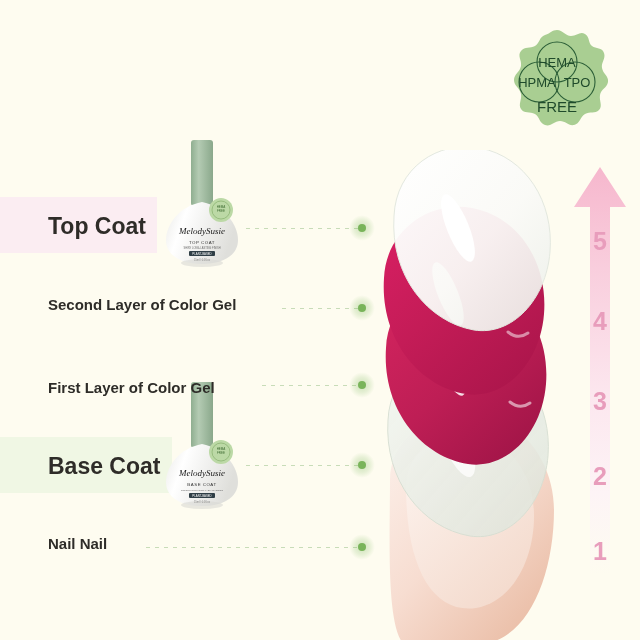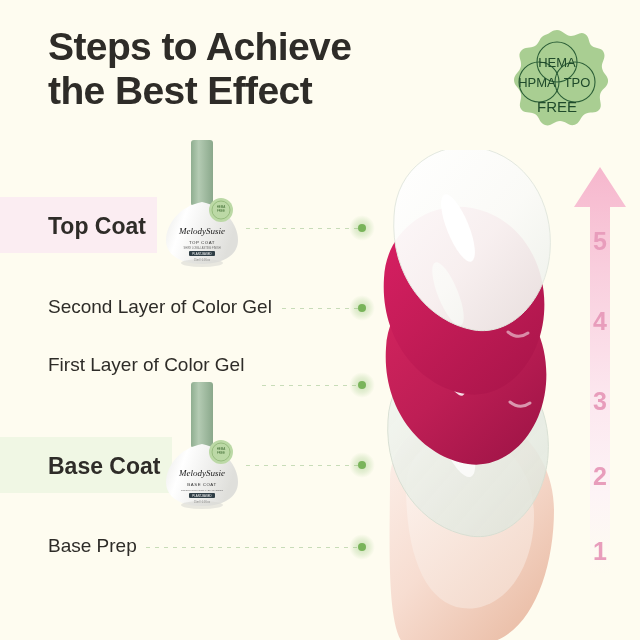--- a/index.html
+++ b/index.html
@@ -28,21 +28,21 @@
   .band{position:absolute;left:0;}
   .band-top{top:197px;width:157px;height:56px;background:#FBEDF2;}
   .band-base{top:437px;width:172px;height:56px;background:#F0F7E4;}
 
   
   .step-label{
     position:absolute;left:48px;
     color:#2E2C28;white-space:nowrap;
   }
   .step-label.strong{font-weight:bold;font-size:23px;}
-  .step-label.normal{font-weight:normal;font-size:19px;}
+  .step-label.normal{font-weight:bold;font-size:15px;}
 
   .connector{position:absolute;height:1px;}
   .connector .dash{
     position:absolute;left:0;top:0;width:100%;height:1px;
     background-image:linear-gradient(to right,#BFD6AE 0 4px,transparent 4px 9px);
     background-size:9px 1px;background-repeat:repeat-x;
     opacity:.85;
   }
   .dot-wrap{position:absolute;width:26px;height:26px;}
   .dot-halo{
@@ -68,24 +68,20 @@
   .arrow-num{
     position:absolute;width:64px;text-align:center;
     font-weight:bold;font-size:25px;color:#E89DBC;
   }
 </style>
 </head>
 <body>
 
 <div id="canvas">
 
-  <div class="title">
-    <span>Steps to Achieve</span>
-    <span class="l2">the Best Effect</span>
-  </div>
 
   <div class="badge">
     <svg viewBox="0 0 108 110" xmlns="http://www.w3.org/2000/svg">
       <g>
         <path d="M54 2
                  C60 2 62 8 68 8 C74 8 77 3 82 6 C87 9 85 15 89 18
                  C93 21 99 19 101 25 C103 31 98 34 99 40
                  C100 46 106 48 105 54 C104 60 98 61 97 67
                  C96 73 100 78 96 82 C92 86 87 83 82 86
                  C77 89 77 96 71 97 C65 98 63 93 57 93
@@ -239,39 +235,39 @@
 
   <div class="step-label normal" style="top:296px;">Second Layer of Color Gel</div>
   <div class="connector" style="left:282px;top:308px;width:80px;">
     <div class="dash"></div>
   </div>
   <div class="dot-wrap" style="left:349px;top:295px;">
     <div class="dot-halo"></div>
     <div class="dot-core"></div>
   </div>
 
-  <div class="step-label normal" style="top:354px;">First Layer of Color Gel</div>
+  <div class="step-label normal" style="top:379px;">First Layer of Color Gel</div>
   <div class="connector" style="left:262px;top:385px;width:100px;">
     <div class="dash"></div>
   </div>
   <div class="dot-wrap" style="left:349px;top:372px;">
     <div class="dot-halo"></div>
     <div class="dot-core"></div>
   </div>
 
   <div class="step-label strong" style="top:453px;">Base Coat</div>
   <div class="connector" style="left:246px;top:465px;width:116px;">
     <div class="dash"></div>
   </div>
   <div class="dot-wrap" style="left:349px;top:452px;">
     <div class="dot-halo"></div>
     <div class="dot-core"></div>
   </div>
 
-  <div class="step-label normal" style="top:535px;">Base Prep</div>
+  <div class="step-label normal" style="top:535px;">Nail Nail</div>
   <div class="connector" style="left:146px;top:547px;width:216px;">
     <div class="dash"></div>
   </div>
   <div class="dot-wrap" style="left:349px;top:534px;">
     <div class="dot-halo"></div>
     <div class="dot-core"></div>
   </div>
 
   <div class="arrow">
     <svg viewBox="0 0 64 410" xmlns="http://www.w3.org/2000/svg">

